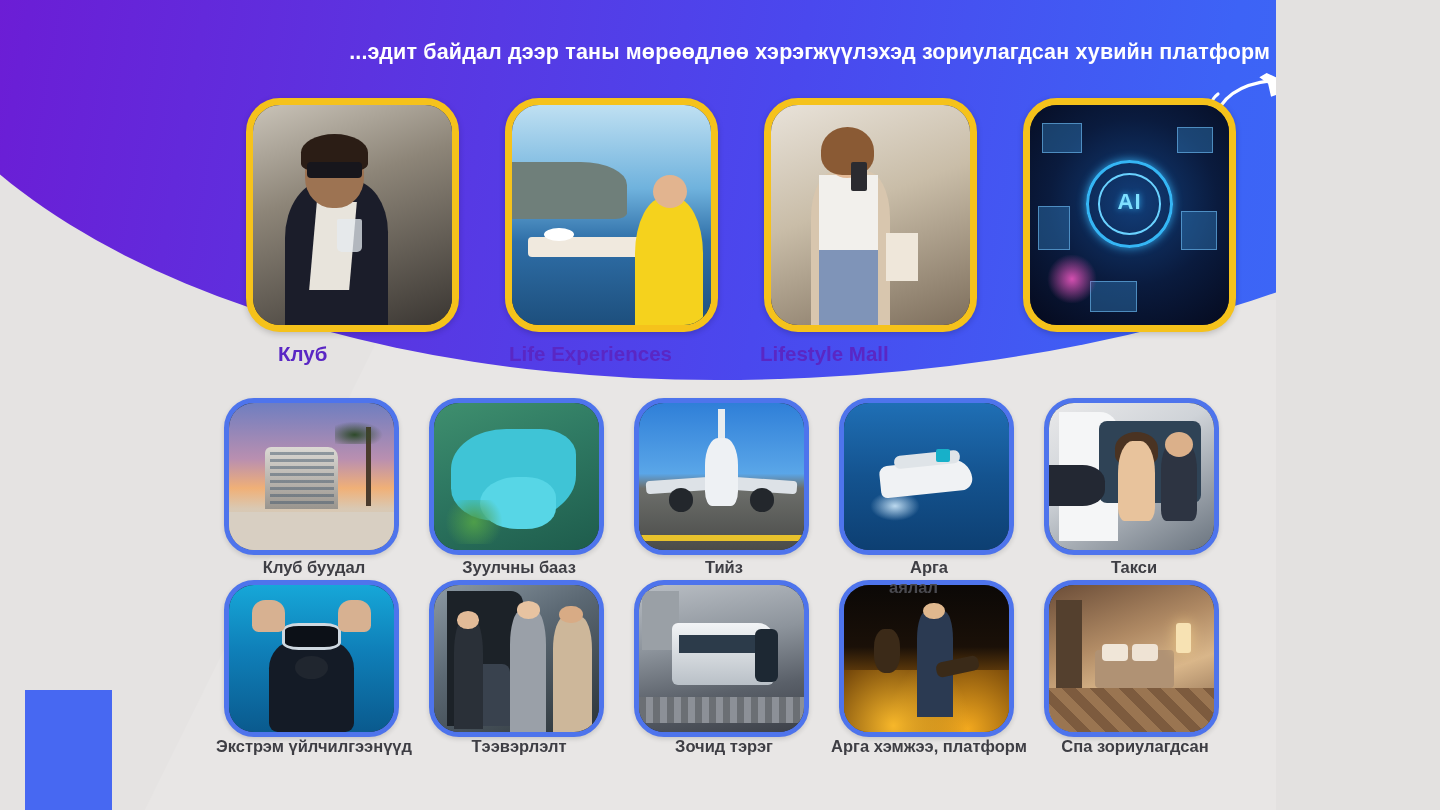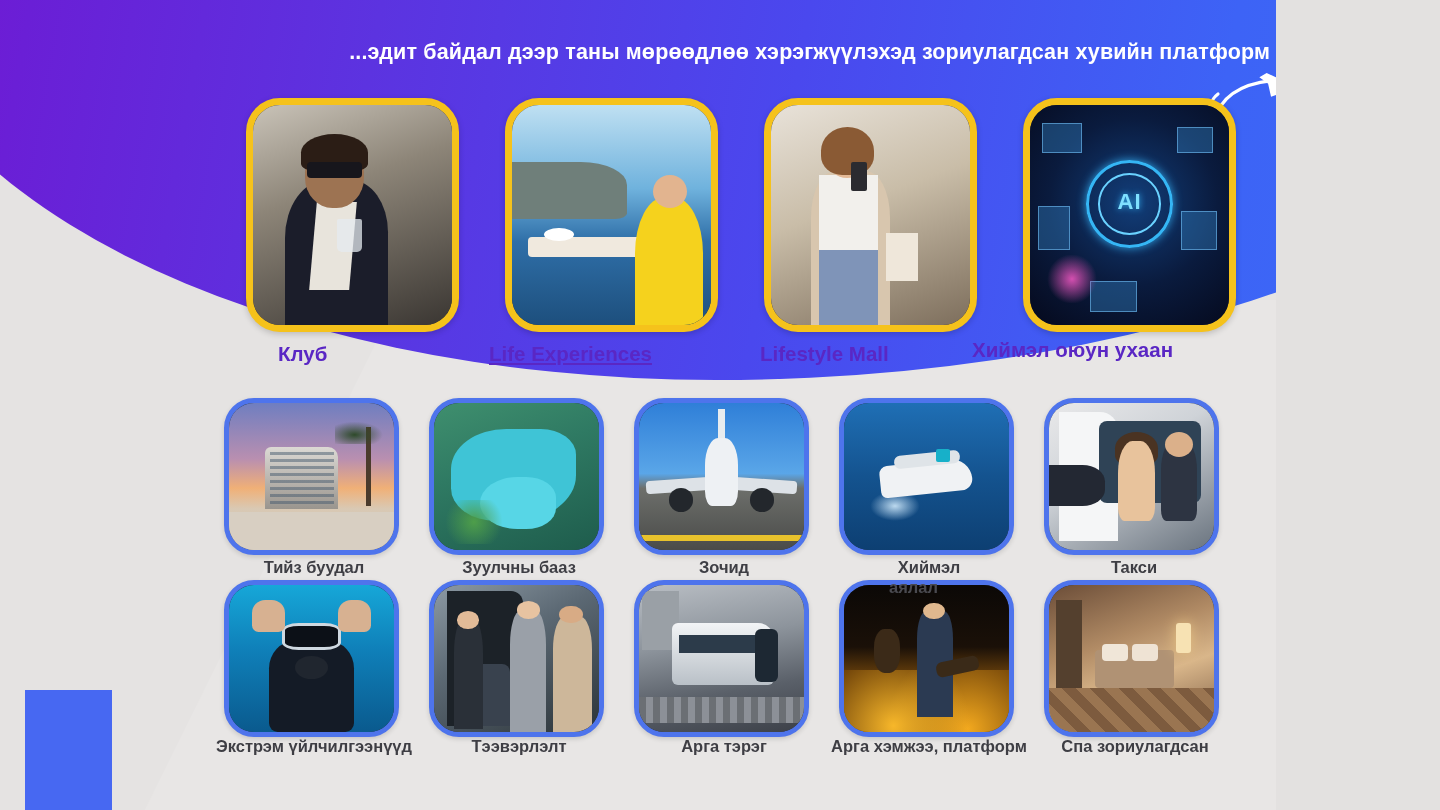--- a/index.html
+++ b/index.html
@@ -347,23 +347,22 @@
         <div class="pink"></div>
         <div class="ring"></div>
           <div class="ring2"></div>
         <div class="ailabel">AI</div>
       </div>
     </div>
   </div>
 
   <div class="label-gold-row">
     <div class="label-gold" style="left:278px;">Клуб</div>
-    <div class="label-gold" style="left:489px;text-decoration:underline;">Life Experiences</div>
+    <div class="label-gold" style="left:509px;">Life Experiences</div>
     <div class="label-gold" style="left:760px;">Lifestyle Mall</div>
-    <div class="label-gold" style="left:972px;top:-4px;">Хиймэл оюун ухаан</div>
   </div>
 
   <div class="overflow-word" style="left:889px; top:578px;">аялал</div>
 
   <div class="row row-mid">
 
     <div class="card-blue">
       <div class="ph ph-hotel">
         <div class="sand"></div>
           <div class="bld"></div>
@@ -408,24 +407,24 @@
         <div class="w1h"></div>
           <div class="w1"></div>
           <div class="m1"></div>
           <div class="m1h"></div>
         <div class="arm"></div>
       </div>
     </div>
   </div>
 
   <div>
-    <div class="blue-label" style="left:214px;top:557px;">Тийз буудал</div>
+    <div class="blue-label" style="left:214px;top:557px;">Клуб буудал</div>
     <div class="blue-label" style="left:419px;top:557px;">Зуулчны бааз</div>
-    <div class="blue-label" style="left:624px;top:557px;">Зочид</div>
-    <div class="blue-label" style="left:829px;top:557px;">Хиймэл</div>
+    <div class="blue-label" style="left:624px;top:557px;">Тийз</div>
+    <div class="blue-label" style="left:829px;top:557px;">Арга</div>
     <div class="blue-label" style="left:1034px;top:557px;">Такси</div>
   </div>
 
   <div class="row row-bot">
 
     <div class="card-blue">
       <div class="ph ph-dive">
         <div class="suit"></div>
           <div class="reg"></div>
           <div class="mask"></div>
@@ -475,18 +474,18 @@
           <div class="pillow1"></div>
           <div class="pillow2"></div>
           <div class="lamp"></div>
       </div>
     </div>
   </div>
 
   <div>
     <div class="blue-label" style="left:214px;top:736px;width:200px;">Экстрэм үйлчилгээнүүд</div>
     <div class="blue-label" style="left:419px;top:736px;">Тээвэрлэлт</div>
-    <div class="blue-label" style="left:624px;top:736px;">Арга тэрэг</div>
+    <div class="blue-label" style="left:624px;top:736px;">Зочид тэрэг</div>
     <div class="blue-label" style="left:824px;top:736px;width:210px;">Арга хэмжээ, платформ</div>
     <div class="blue-label" style="left:1031px;top:736px;width:208px;">Спа зориулагдсан</div>
   </div>
 
 </div>
 
 </body></html>

